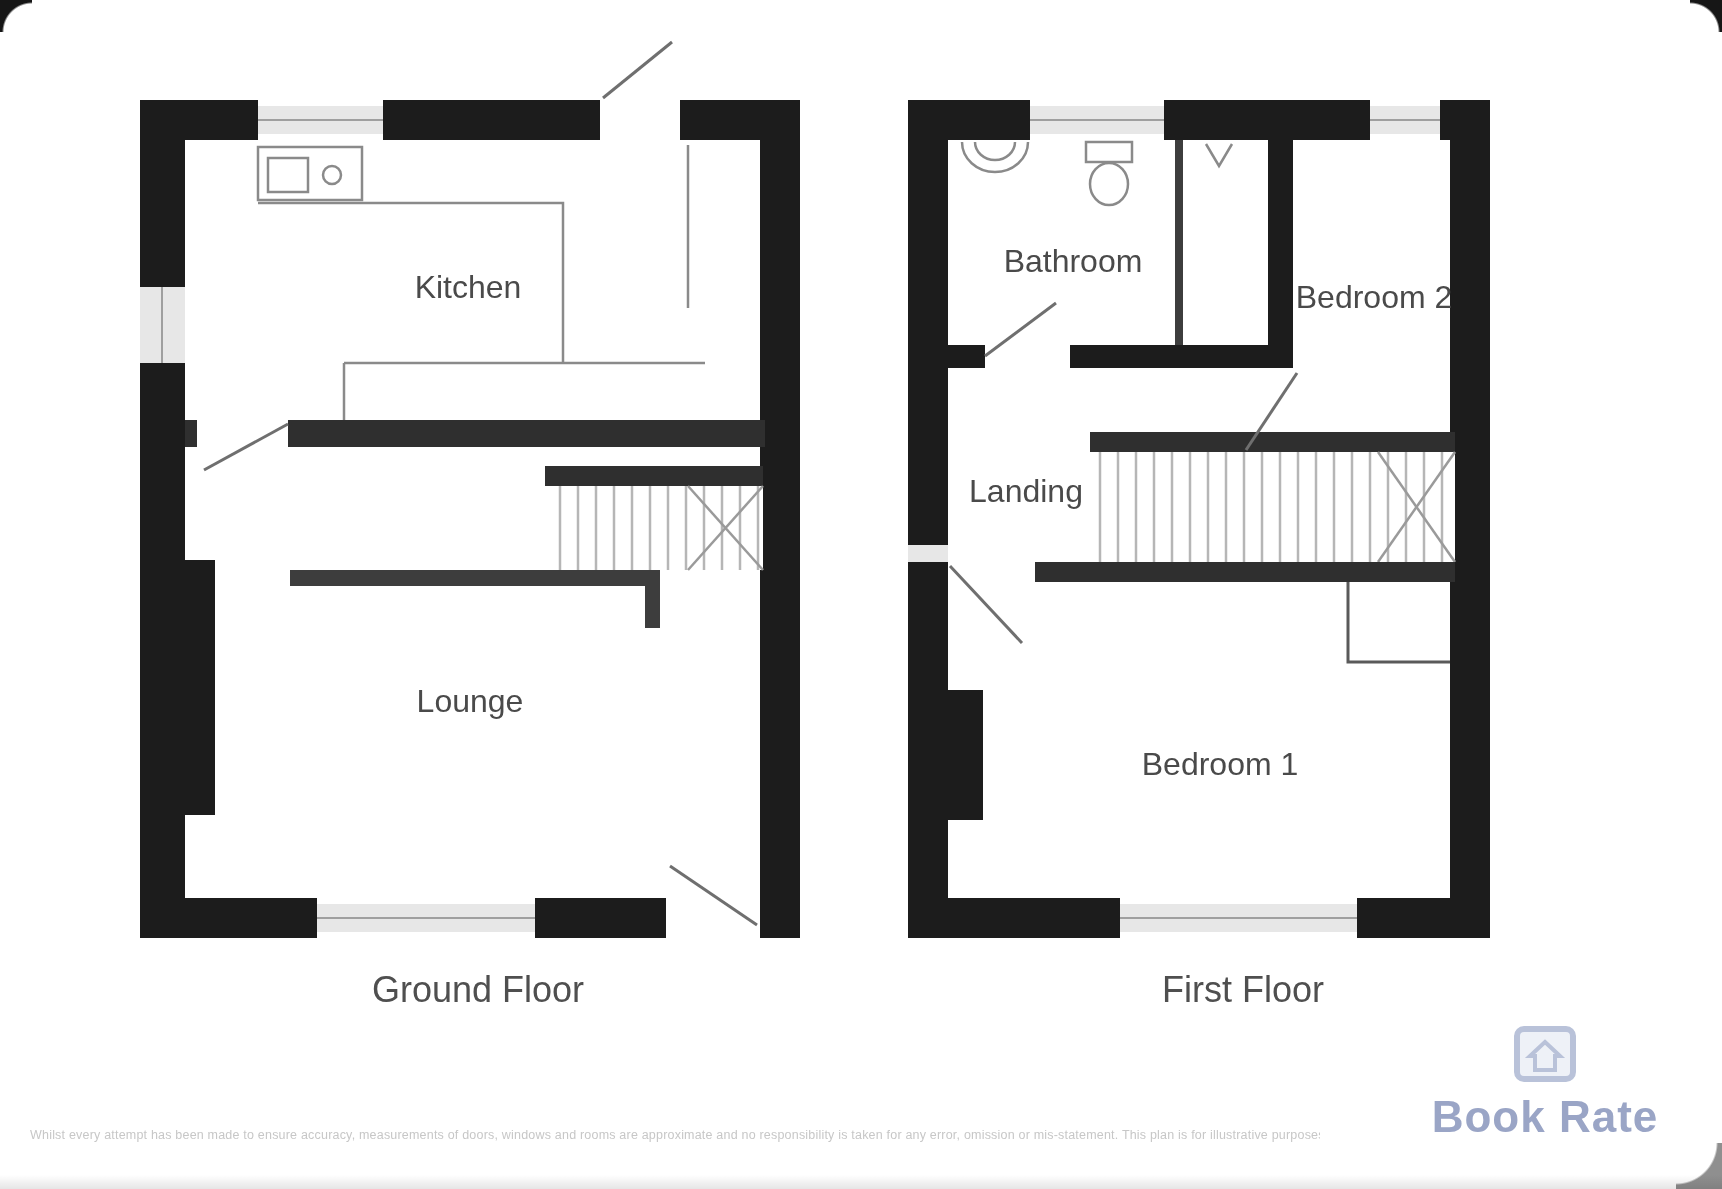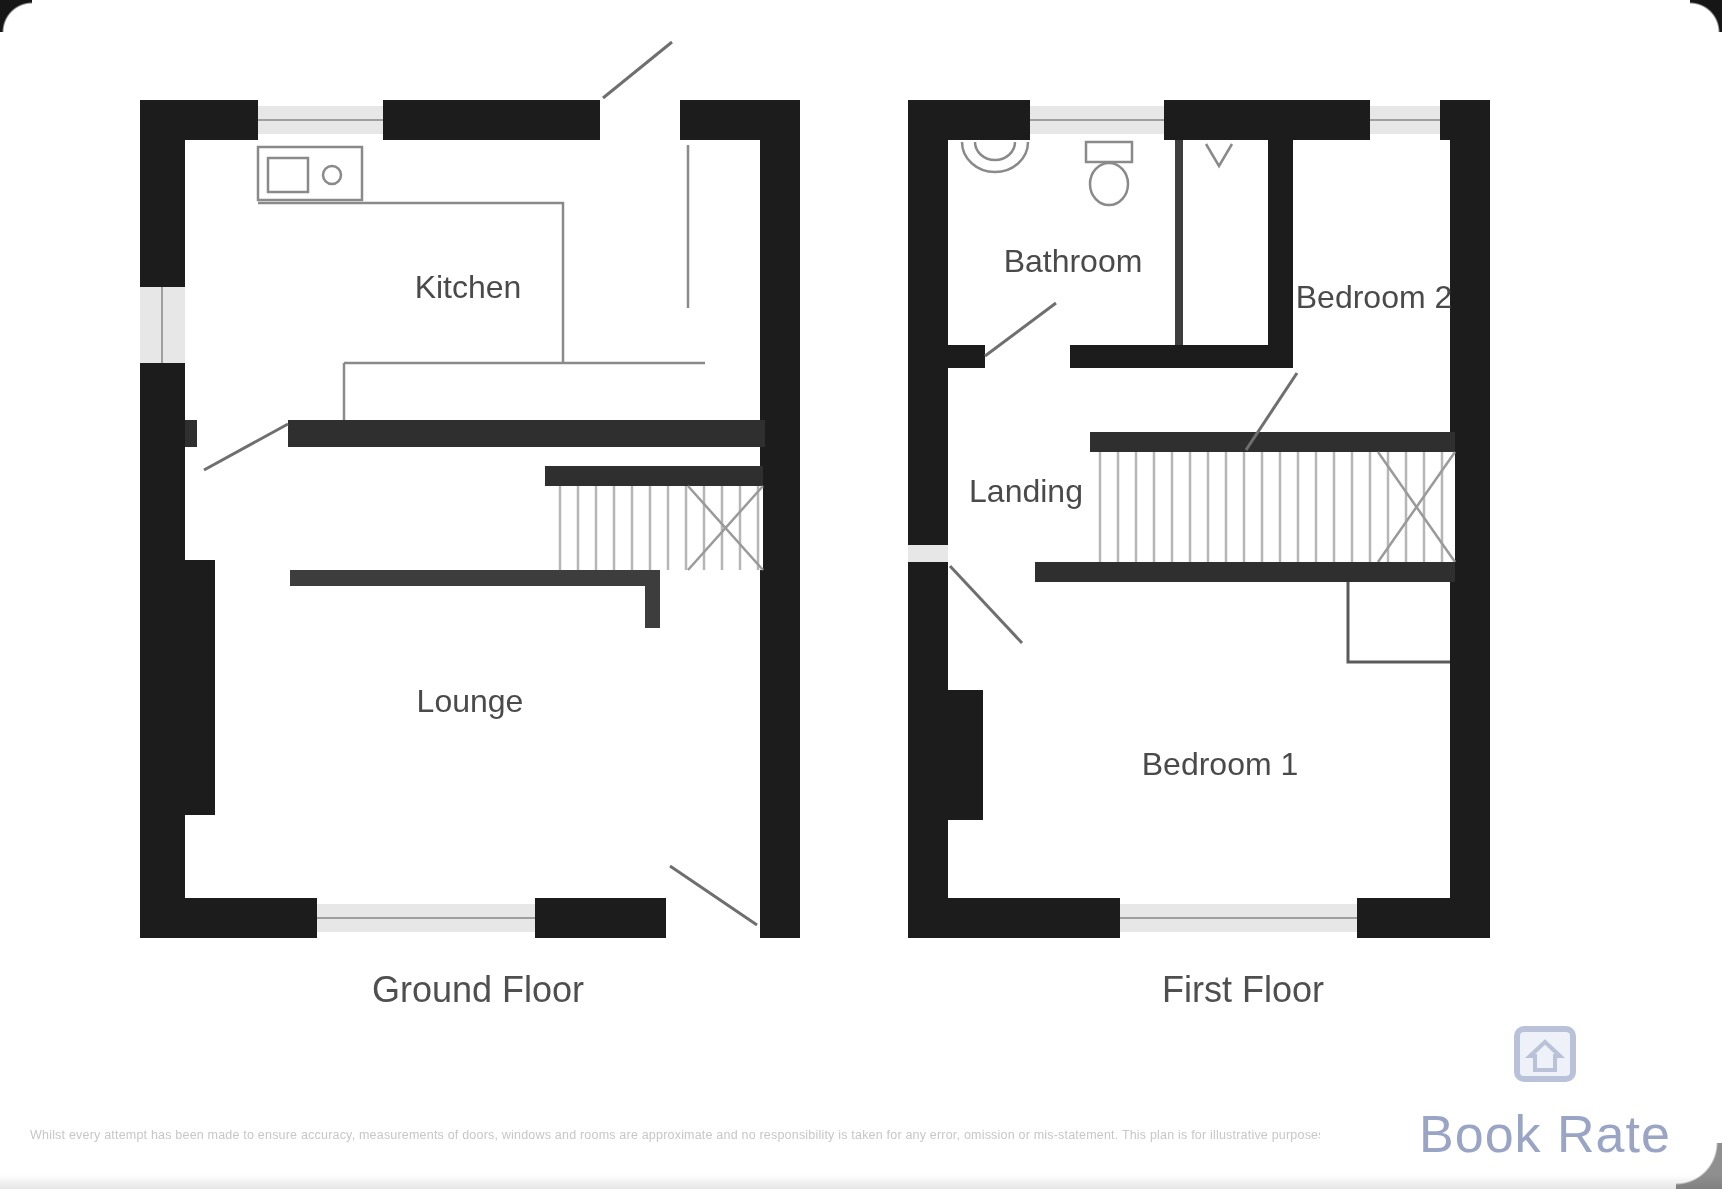--- a/index.html
+++ b/index.html
@@ -27,21 +27,21 @@
     background:radial-gradient(circle at 0px 0px, rgba(0,0,0,0) 40px, #8f8f8f 42px);}
   .bottom-edge{position:absolute;left:0;bottom:0;width:100%;height:14px;
     background:linear-gradient(to bottom, rgba(0,0,0,0), rgba(0,0,0,0.10));}
   
   .disclaimer{position:absolute;left:30px;top:1128px;width:1290px;
     font-size:12.5px;color:#c7c7c7;letter-spacing:0.2px;white-space:nowrap;overflow:hidden;}
   .logo{position:absolute;left:1395px;top:1026px;width:300px;text-align:center;color:#9aa5c6;}
   .logo-icon{display:inline-block;width:62px;height:56px;border:6px solid #b9c2d9;border-radius:10px;
     position:relative;box-sizing:border-box;background:#eef1f7;}
   .logo-icon svg{position:absolute;left:4px;top:4px;}
-  .logo-text{margin-top:18px;font-size:52px;font-weight:normal;color:#9aa5c6;letter-spacing:1px;}
+  .logo-text{margin-top:6px;font-size:44px;font-weight:bold;color:#9aa5c6;letter-spacing:1px;}
 </style>
 </head>
 <body>
 
 <div class="canvas">
 
   <svg class="plan-svg" viewBox="0 0 1722 1189">
     <defs>
       <pattern id="stairHatch" width="18" height="12" patternUnits="userSpaceOnUse">
         <rect width="18" height="12" fill="#ffffff"></rect>

